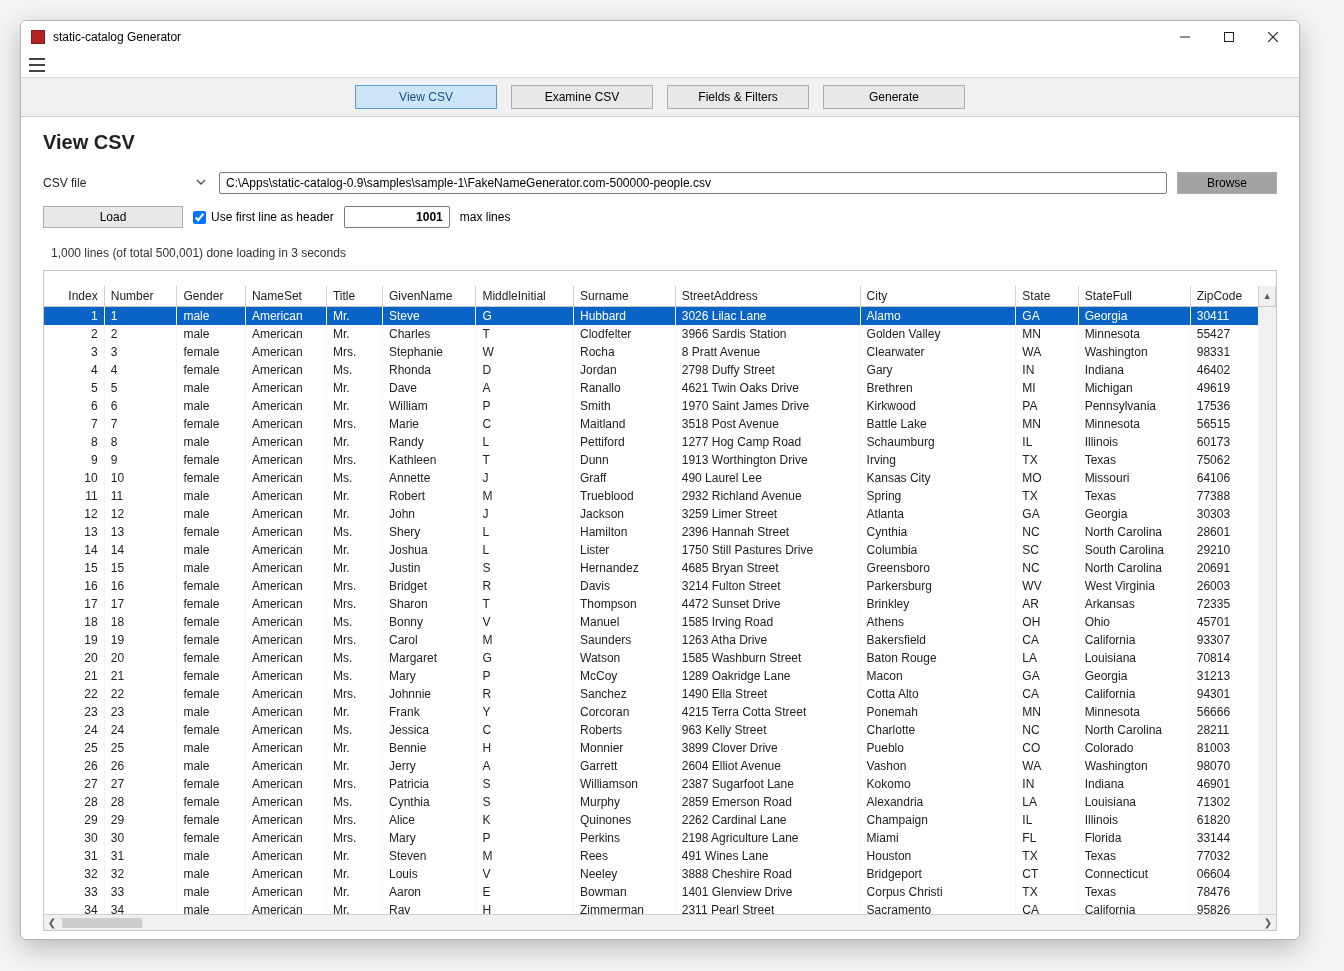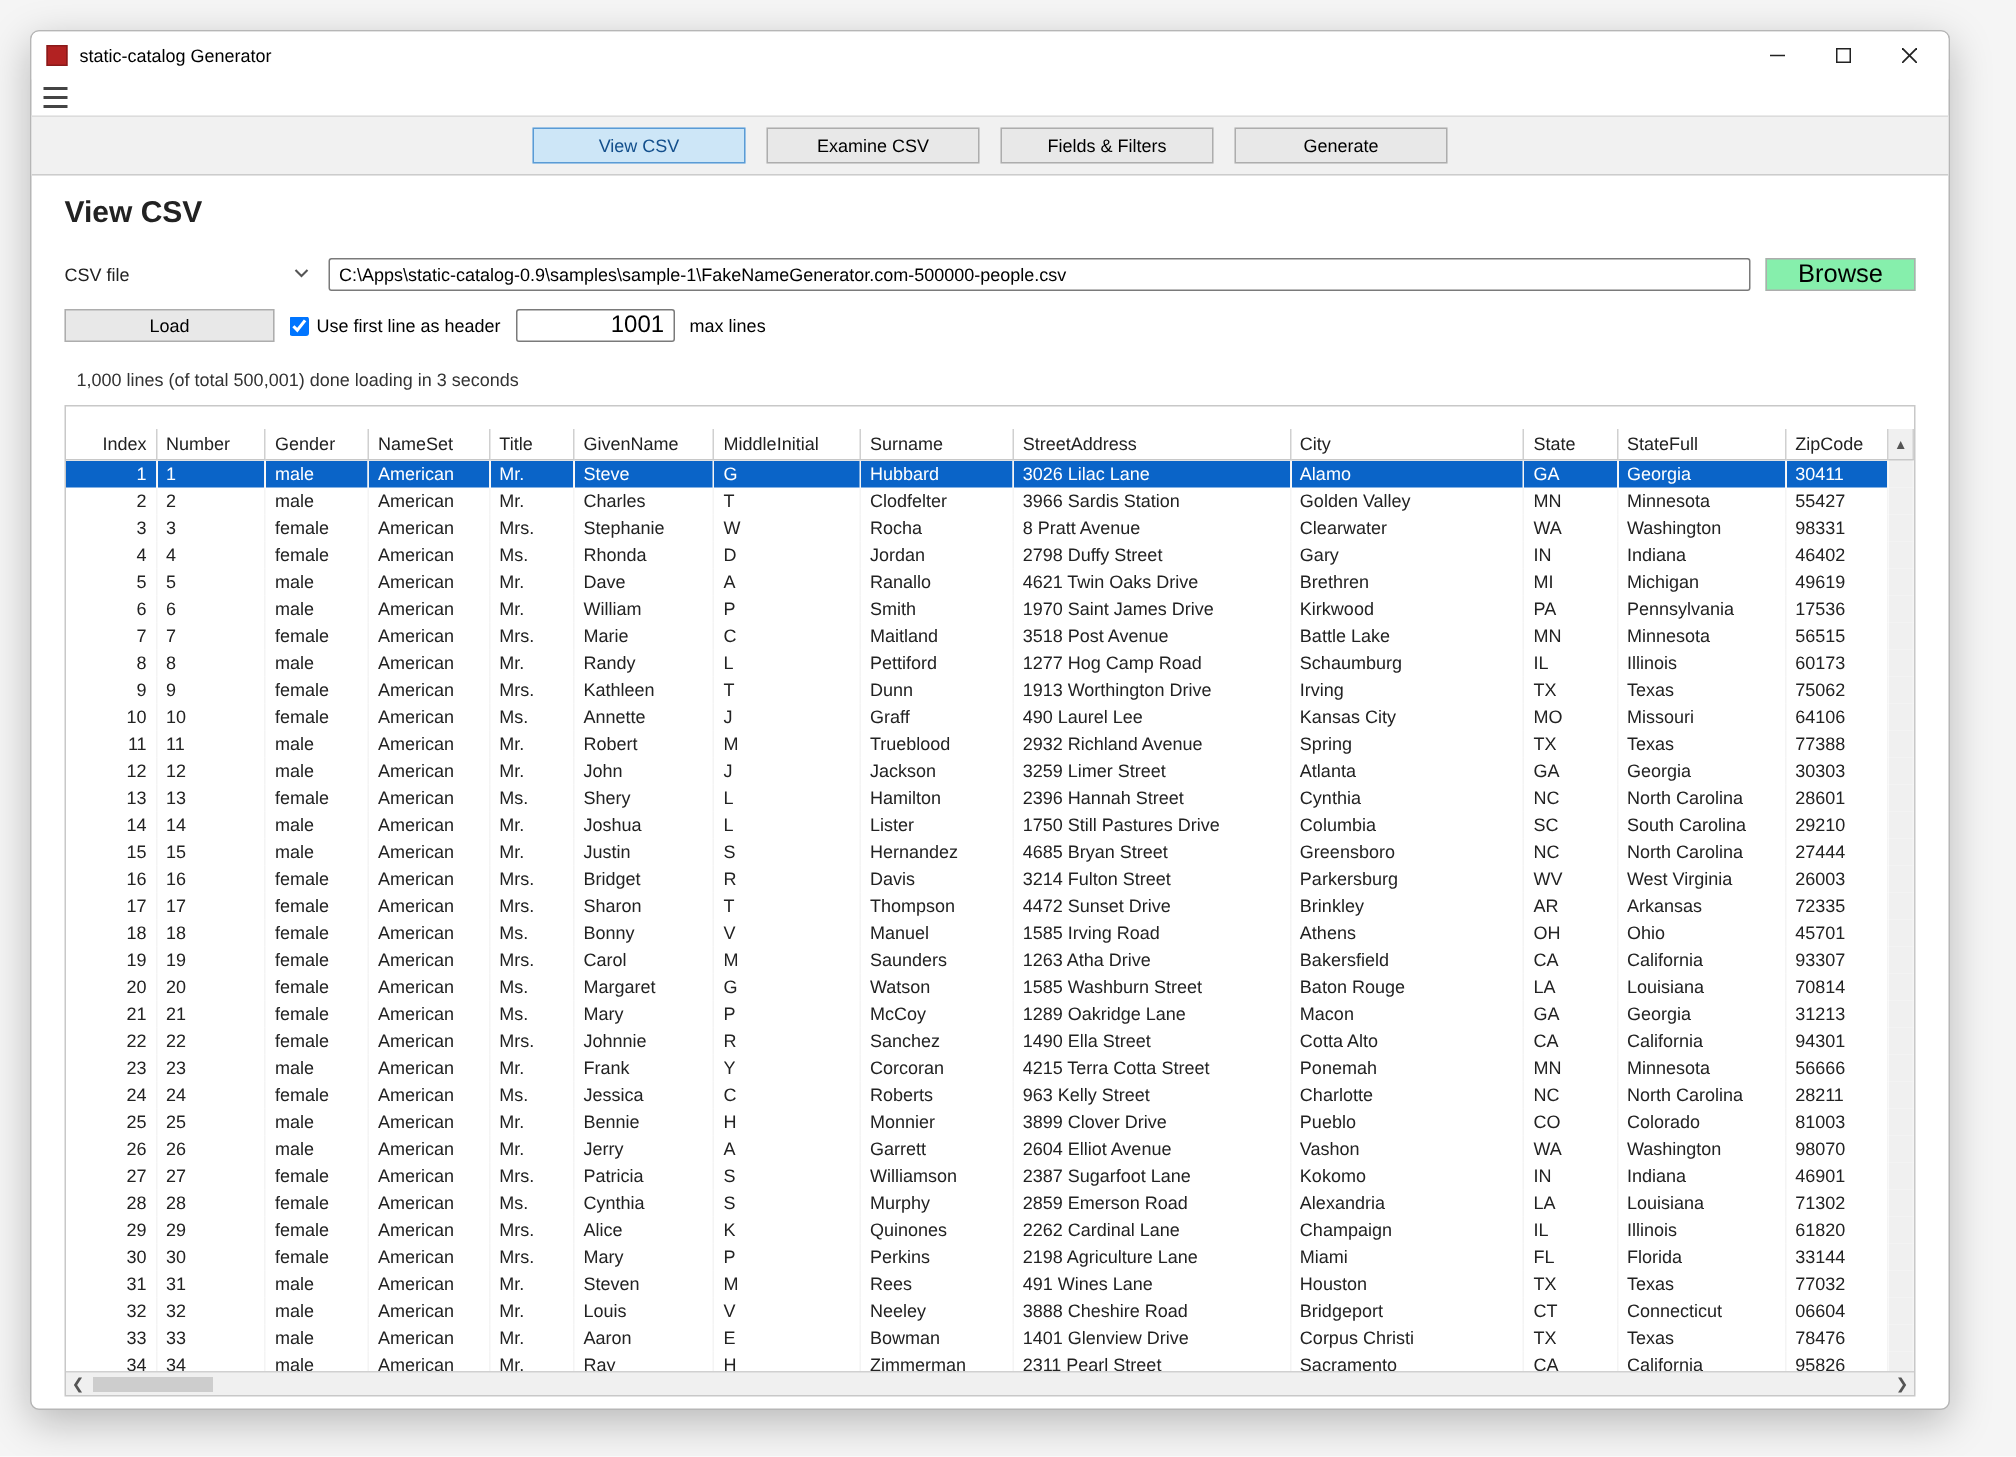--- a/index.html
+++ b/index.html
@@ -103,42 +103,42 @@
     width: 16px; text-align: center; color: #555; cursor: default;
   }
   .file-input {
     flex: 1; height: 22px;
     border: 1px solid #7a7a7a; border-radius: 2px;
     padding: 0 6px; font-size: 12px;
     background: #fff;
   }
   .browse-btn {
     width: 100px; height: 22px;
-    background: #86efac; border: 1px solid #adadad;
-    font-size: 17px;
+    background: #a3a3a3; border: 1px solid #adadad;
+    font-size: 12px;
     display: flex; align-items: center; justify-content: center;
     cursor: default;
   }
   .load-row {
     display: flex; align-items: center; gap: 10px;
     margin-bottom: 18px;
   }
   .load-btn {
     width: 140px; height: 22px;
     background: #e8e8e8; border: 1px solid #adadad;
     font-size: 12px;
     display: flex; align-items: center; justify-content: center;
     cursor: default;
   }
   .chk { display: flex; align-items: center; gap: 5px; font-size: 12px; }
   .chk input { width: 13px; height: 13px; }
   .maxlines-input {
     width: 106px; height: 22px;
     border: 1px solid #7a7a7a; border-radius: 2px;
-    text-align: right; padding: 0 6px; font-size: 16px;
+    text-align: right; padding: 0 6px; font-size: 12px; font-weight: bold;
   }
   .status {
     font-size: 12px; color: #333; margin: 0 0 10px 8px;
   }
   .grid-wrap {
     flex: 1;
     border: 1px solid #c8c8c8;
     background: #fff;
     overflow: hidden;
     display: flex;
@@ -554,21 +554,21 @@
                 <td>male</td>
                 <td>American</td>
                 <td>Mr.</td>
                 <td>Justin</td>
                 <td>S</td>
                 <td>Hernandez</td>
                 <td>4685 Bryan Street</td>
                 <td>Greensboro</td>
                 <td>NC</td>
                 <td>North Carolina</td>
-                <td>27444</td>
+                <td>20691</td>
                 <td style="background: rgb(240, 240, 240);"></td>
               </tr>
               <tr>
                 <td style="text-align: right;">16</td>
                 <td>16</td>
                 <td>female</td>
                 <td>American</td>
                 <td>Mrs.</td>
                 <td>Bridget</td>
                 <td>R</td>

